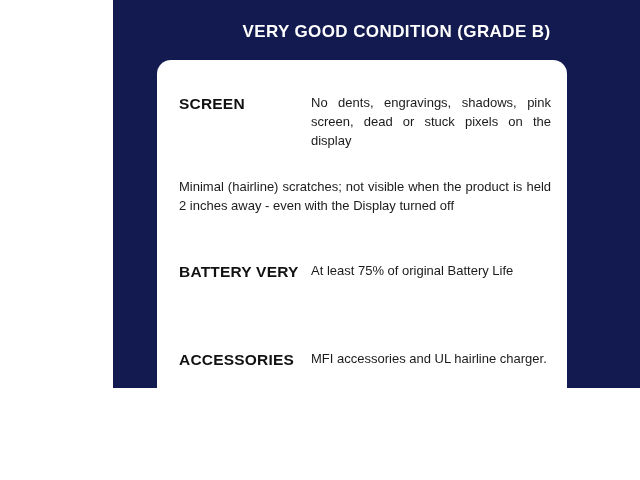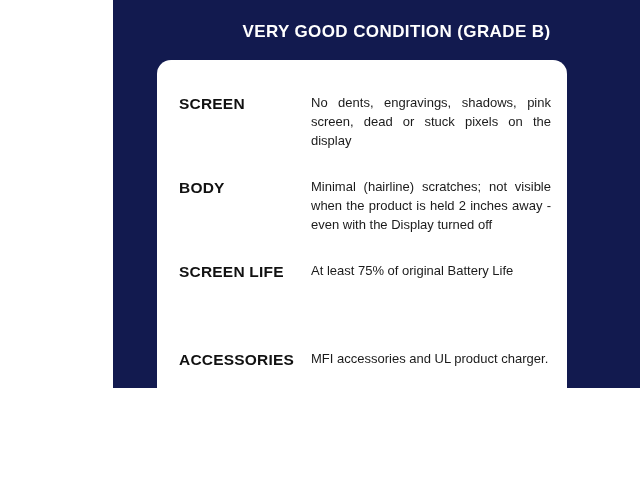--- a/index.html
+++ b/index.html
@@ -97,30 +97,29 @@
 
     <div class="card">
       <div class="rows">
 
         <div class="row r1">
           <div class="row-label">SCREEN</div>
           <div class="row-text">No dents, engravings, shadows, pink screen, dead or stuck pixels on the display</div>
         </div>
 
         <div class="row r2">
-          <div class="row-label">BODY</div>
           <div class="row-text">Minimal (hairline) scratches; not visible when the product is held 2 inches away - even with the Display turned off</div>
         </div>
 
         <div class="row r3">
-          <div class="row-label">SCREEN LIFE</div>
+          <div class="row-label">BATTERY VERY</div>
           <div class="row-text">At least 75% of original Battery Life</div>
         </div>
 
         <div class="row r4">
           <div class="row-label">ACCESSORIES</div>
-          <div class="row-text">MFI accessories and UL product charger.</div>
+          <div class="row-text">MFI accessories and UL hairline charger.</div>
         </div>
 
       </div>
     </div>
   </div>
 </div>
 
 </body></html>

